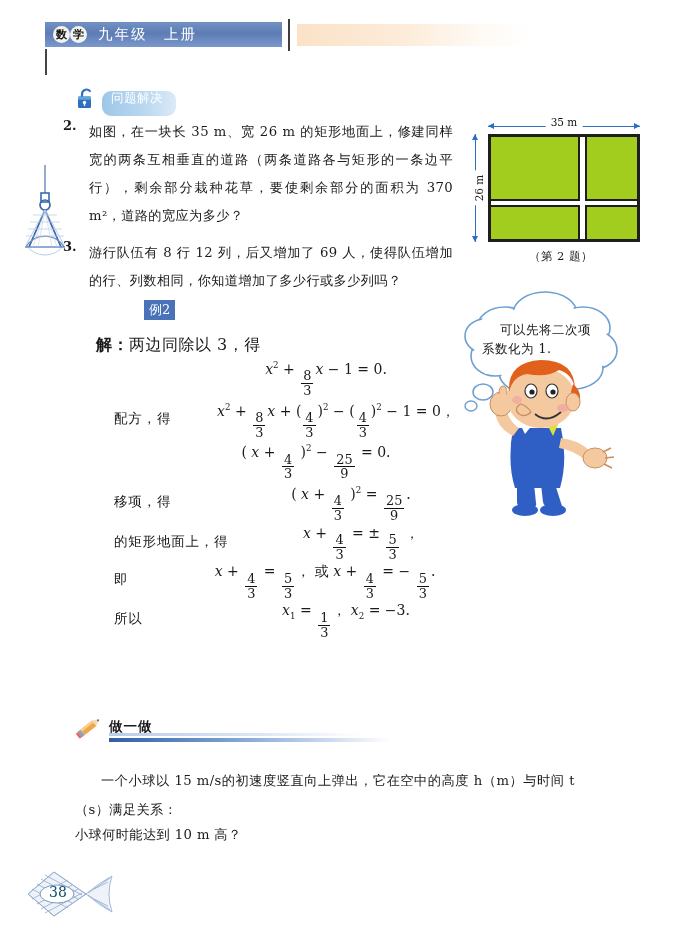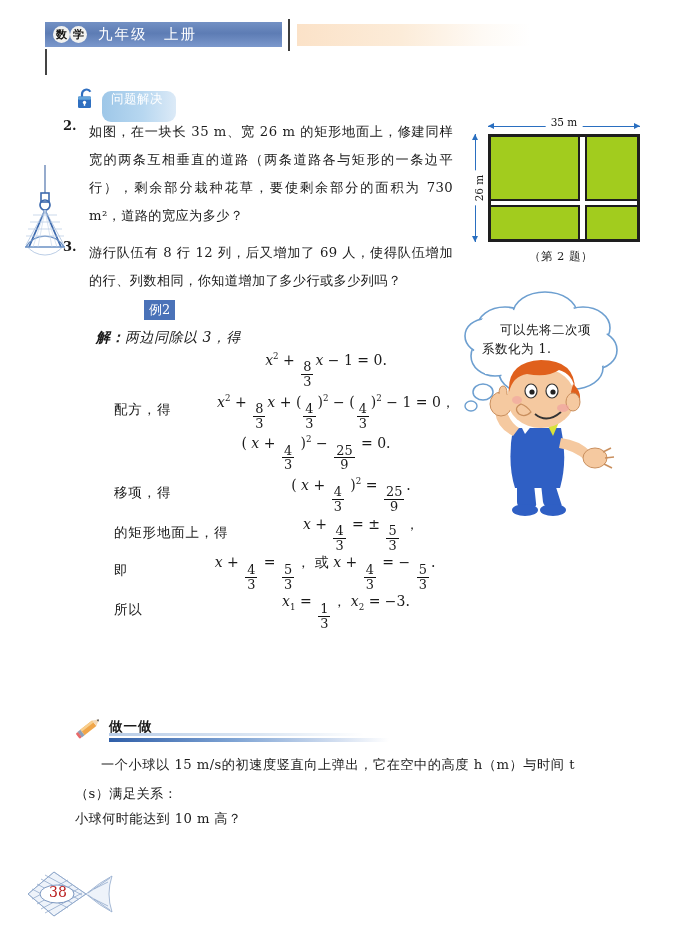--- a/index.html
+++ b/index.html
@@ -95,29 +95,29 @@
     left: 0;
     top: 0;
     width: 21px;
     height: 22px;
   }
   .ps-pill {
     position: absolute;
     left: 26px;
     top: 3px;
     height: 17px;
-    padding: 0 13px 14px 9px;
+    padding: 0 13px 8px 9px;
     border-radius: 9px;
     background: linear-gradient(to right, #9ec7e8 0%, #b7d7f0 55%, #dceaf7 100%);
     color: #ffffff;
     font-size: 12.5px;
     line-height: 17px;
     letter-spacing: 0.5px;
     white-space: nowrap;
-    font-family: Liberation Serif, serif;
+    font-family: Liberation Mono, monospace;
   }
 
   
   .ex-list {
     position: absolute;
     left: 63px;
     top: 118px;
     width: 390px;
   }
   .ex-item {
@@ -272,24 +272,23 @@
     display: inline-block;
     background: #4a72b8;
     color: #ffffff;
     font-size: 13px;
     padding: 1px 5px;
     letter-spacing: 0px;
     font-family: "DejaVu Serif", serif;
   }
   .ex2-prompt { font-size: 14px; letter-spacing: 0.5px; }
   .ex2-solve {
-    margin-top: 9px;
-    font-size: 14px;
+    margin-top: 15px;
+    font-size: 16px;
     letter-spacing: 0.5px;
-    font-style: italic;
   }
   .ex2-solve b { font-weight: bold; }
 
   .step-row {
     position: relative;
     margin-top: 2px;
     min-height: 34px;
   }
   .step-label {
     position: absolute;
@@ -383,21 +382,21 @@
   }
   .doit-rule2 {
     position: absolute;
     left: 34px;
     top: 17px;
     width: 255px;
     height: 3px;
     background: linear-gradient(to right, #b9cde8 0%, #dce7f4 60%, #ffffff 100%);
   }
   .doit-body {
-    margin-top: 8px;
+    margin-top: 24px;
     font-size: 13.2px;
     line-height: 29px;
     letter-spacing: 0.4px;
     text-align: justify;
     width: 500px;
   }
   .doit-eq {
     text-align: center;
     font-size: 14px;
     margin: 3px 0 3px 0;
@@ -415,21 +414,21 @@
     left: 24px;
     top: 868px;
     width: 110px;
     height: 52px;
   }
   .page-num {
     position: absolute;
     left: 49px;
     top: 884px;
     font-size: 14px;
-    color: #b91c1c;
+    color: #0c4a6e;
     font-family: "DejaVu Serif", serif;
   }
 </style>
 </head>
 <body>
 
 <div class="header-row">
   <div class="header-blue-bar">
     <span class="subject-badge">
       <span class="ch">数</span>
@@ -449,21 +448,21 @@
     <rect x="2" y="8.5" width="13" height="3.2" rx="1.2" fill="#63a4da"></rect>
     <circle cx="8.5" cy="14.4" r="1.7" fill="#ffffff"></circle>
     <rect x="7.8" y="14.4" width="1.4" height="3.4" fill="#ffffff"></rect>
   </svg>
   <div class="ps-pill">问题解决</div>
 </div>
 
 <div class="ex-list">
   <div class="ex-item">
     <span class="ex-num">2.</span>
-    <div class="ex-body">如图，在一块长 35 m、宽 26 m 的矩形地面上，修建同样宽的两条互相垂直的道路（两条道路各与矩形的一条边平行），剩余部分栽种花草，要使剩余部分的面积为 730 m²，道路的宽应为多少？</div>
+    <div class="ex-body">如图，在一块长 35 m、宽 26 m 的矩形地面上，修建同样宽的两条互相垂直的道路（两条道路各与矩形的一条边平行），剩余部分栽种花草，要使剩余部分的面积为 370 m²，道路的宽应为多少？</div>
   </div>
   <div class="ex-item">
     <span class="ex-num">3.</span>
     <div class="ex-body">游行队伍有 8 行 12 列，后又增加了 69 人，使得队伍增加的行、列数相同，你知道增加了多少行或多少列吗？</div>
   </div>
 </div>
 
 <svg class="compass-deco" viewBox="0 0 58 95">
   <line x1="29" y1="0" x2="29" y2="28" stroke="#6a88b8" stroke-width="1.4"></line>
   <rect x="25" y="28" width="8" height="9" fill="none" stroke="#3c69ad" stroke-width="1.6"></rect>

